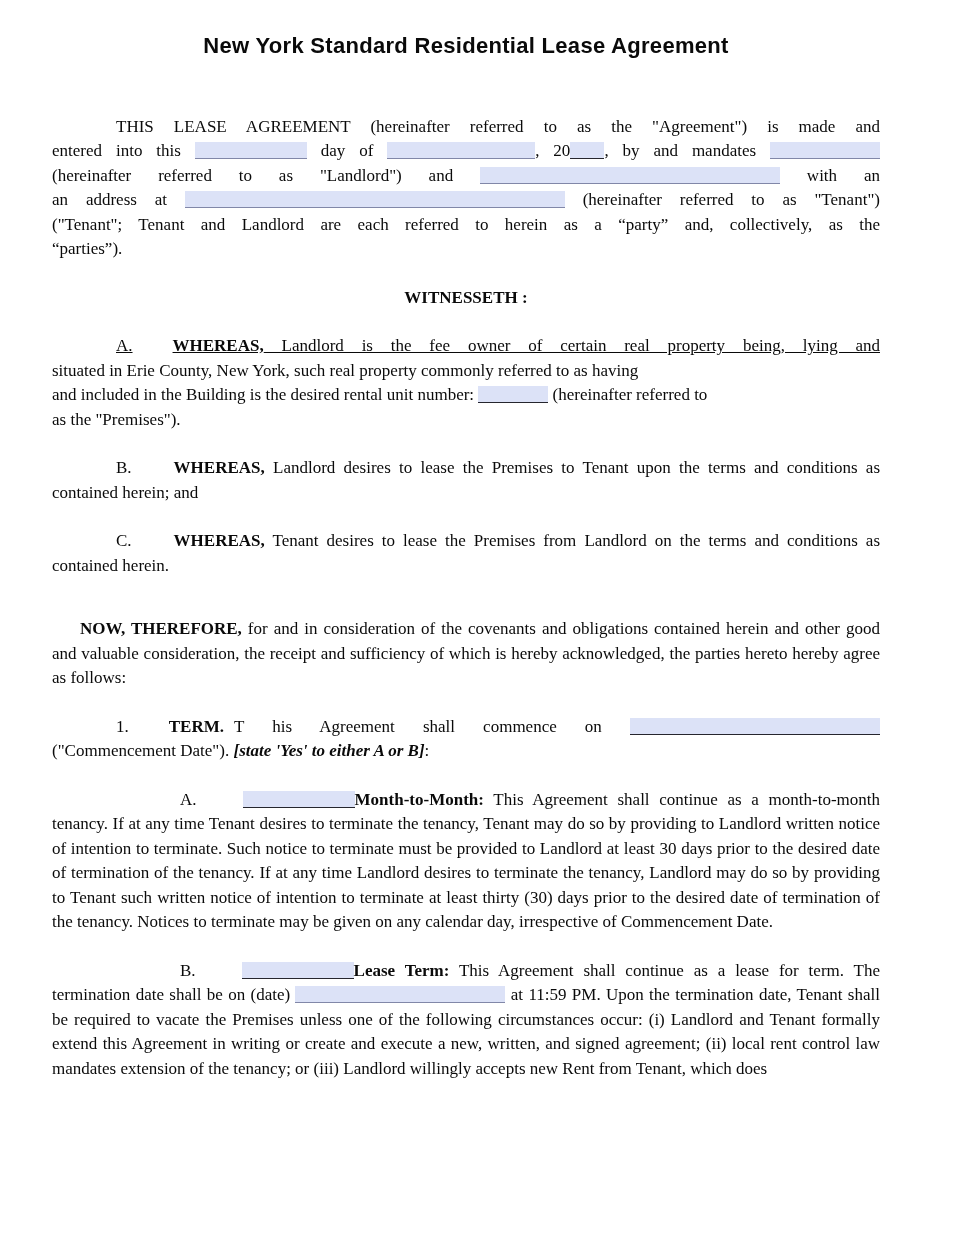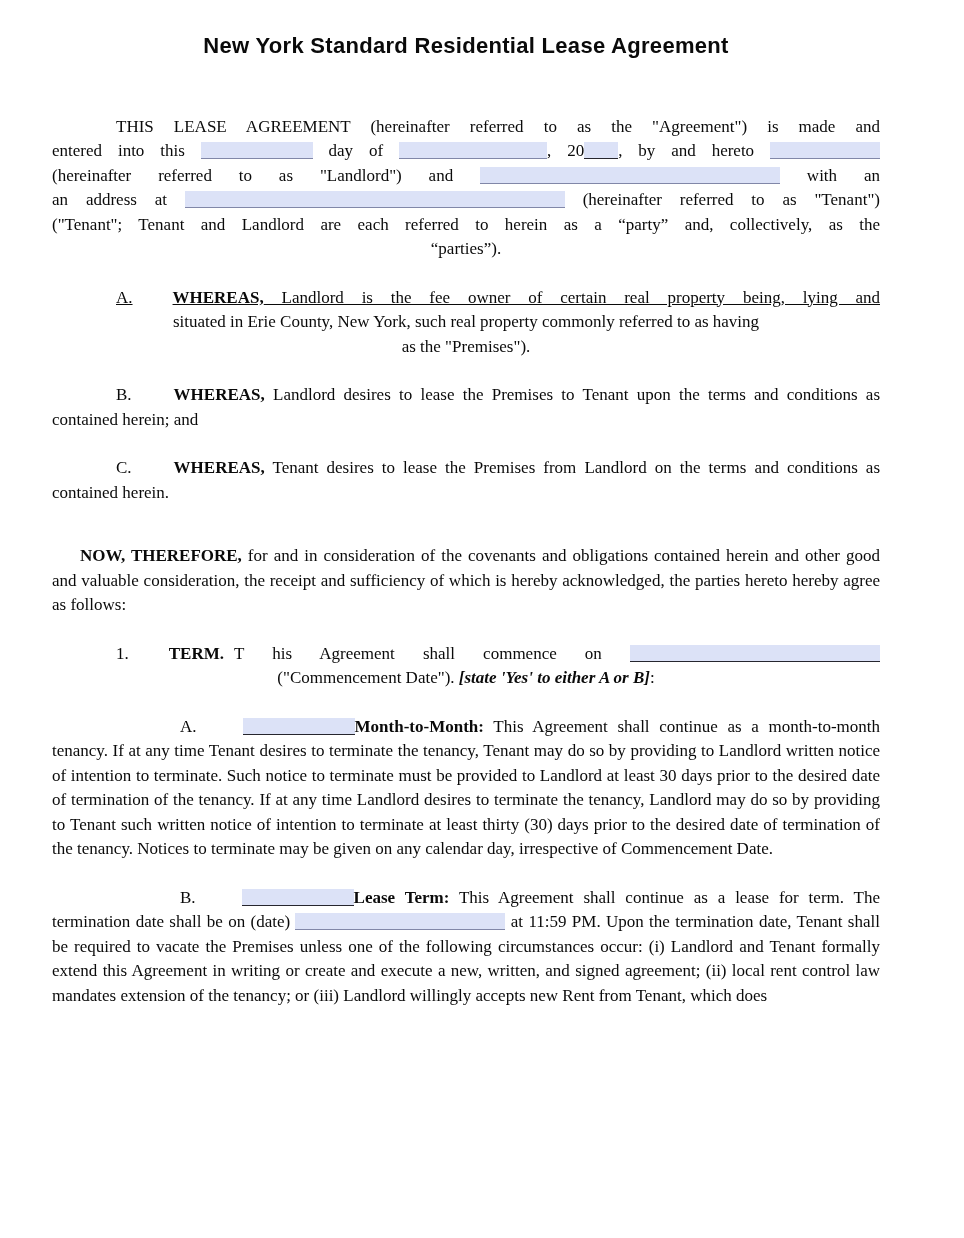--- a/index.html
+++ b/index.html
@@ -25,50 +25,52 @@
   }
   .para{margin:0 0 24px 0;}
   .heading{
     font-weight:bold;
     text-align:center;
     margin:0 0 24px 0;
   }
   .flow{text-align:justify;}
   .line{display:block;}
   .line.just{text-align:justify;text-align-last:justify;}
-  .line.left{text-align:center;}
+  .line.left{text-align:left;}
   .b{font-weight:bold;}
   .bi{font-weight:bold;font-style:italic;}
   .gap{display:inline-block;}
   .field{
     display:inline-block;
     background:var(--hl,#dce2f7);
     border-bottom:1.6px solid var(--ud,#26262e);
     height:16px;
     vertical-align:-3px;
   }
   .field.slate{border-bottom-color:var(--us,#8187a8);}
 </style>
 </head>
 <body>
 
 <div class="page">
   <h1 class="doc-title">New York Standard Residential Lease Agreement</h1>
   <div>
       <div class="para">
         <span class="line just" style="padding-left: 64px;"><span class="">THIS LEASE AGREEMENT (hereinafter referred to as the "Agreement") is made and</span></span>
-        <span class="line just"><span class="">entered into this </span><span class="field slate" style="width: 112px;"></span><span class=""> day of </span><span class="field slate" style="width: 148px;"></span><span class="">, 20</span><span class="field" style="width: 34px;"></span><span class="">, by and hereto </span><span class="field slate" style="width: 110px;"></span></span>
+        <span class="line just"><span class="">entered into this </span><span class="field slate" style="width: 112px;"></span><span class=""> day of </span><span class="field slate" style="width: 148px;"></span><span class="">, 20</span><span class="field" style="width: 34px;"></span><span class="">, by and mandates </span><span class="field slate" style="width: 110px;"></span></span>
         <span class="line just"><span class="">(hereinafter referred to as "Landlord") and </span><span class="field slate" style="width: 300px;"></span><span class=""> with an</span></span>
         <span class="line just"><span class="">an address at </span><span class="field slate" style="width: 380px;"></span><span class=""> (hereinafter referred to as "Tenant")</span></span>
         <span class="line just"><span class="">("Tenant"; Tenant and Landlord are each referred to herein as a “party” and, collectively, as the</span></span>
         <span class="line left"><span class="">“parties”).</span></span>
       </div>
+      <div class="heading">WITNESSETH :</div>
       <div class="para">
         <span class="line just" style="padding-left: 64px; text-decoration: underline;"><span class="">A.</span><span class="gap" style="width: 40px;"></span><span class="b">WHEREAS,</span><span class=""> Landlord is the fee owner of certain real property being, lying and</span></span>
         <span class="line left"><span class="">situated in Erie County, New York, such real property commonly referred to as having</span></span>
+        <span class="line left"><span class="">and included in the Building is the desired rental unit number: </span><span class="field" style="width: 70px;"></span><span class=""> (hereinafter referred to</span></span>
         <span class="line left"><span class="">as the "Premises").</span></span>
       </div>
       <div class="para flow" style="text-indent: 64px;"><span class="">B.</span><span class="gap" style="width: 42px;"></span><span class="b">WHEREAS,</span><span class=""> Landlord desires to lease the Premises to Tenant upon the terms and conditions as contained herein; and</span></div>
       <div class="para flow" style="text-indent: 64px;"><span class="">C.</span><span class="gap" style="width: 42px;"></span><span class="b">WHEREAS,</span><span class=""> Tenant desires to lease the Premises from Landlord on the terms and conditions as contained herein.</span></div>
       <div class="para flow" style="text-indent: 28px; margin-top: 39px;"><span class="b">NOW, THEREFORE,</span><span class=""> for and in consideration of the covenants and obligations contained herein and other good and valuable consideration, the receipt and sufficiency of which is hereby acknowledged, the parties hereto hereby agree as follows:</span></div>
       <div class="para">
         <span class="line just" style="padding-left: 64px;"><span class="">1.</span><span class="gap" style="width: 40px;"></span><span class="b">TERM.</span><span class="gap" style="width: 10px;"></span><span class="">T his Agreement shall commence on </span><span class="field" style="width: 250px;"></span></span>
         <span class="line left"><span class="">("Commencement Date"). </span><span class="bi">[state 'Yes' to either A or B]</span><span class="">:</span></span>
       </div>
       <div class="para flow" style="text-indent: 128px;"><span class="">A.</span><span class="gap" style="width: 46px;"></span><span class="field" style="width: 112px;"></span><span class="b">Month-to-Month:</span><span class=""> This Agreement shall continue as a month-to-month tenancy. If at any time Tenant desires to terminate the tenancy, Tenant may do so by providing to Landlord written notice of intention to terminate. Such notice to terminate must be provided to Landlord at least 30 days prior to the desired date of termination of the tenancy. If at any time Landlord desires to terminate the tenancy, Landlord may do so by providing to Tenant such written notice of intention to terminate at least thirty (30) days prior to the desired date of termination of the tenancy. Notices to terminate may be given on any calendar day, irrespective of Commencement Date.</span></div>

